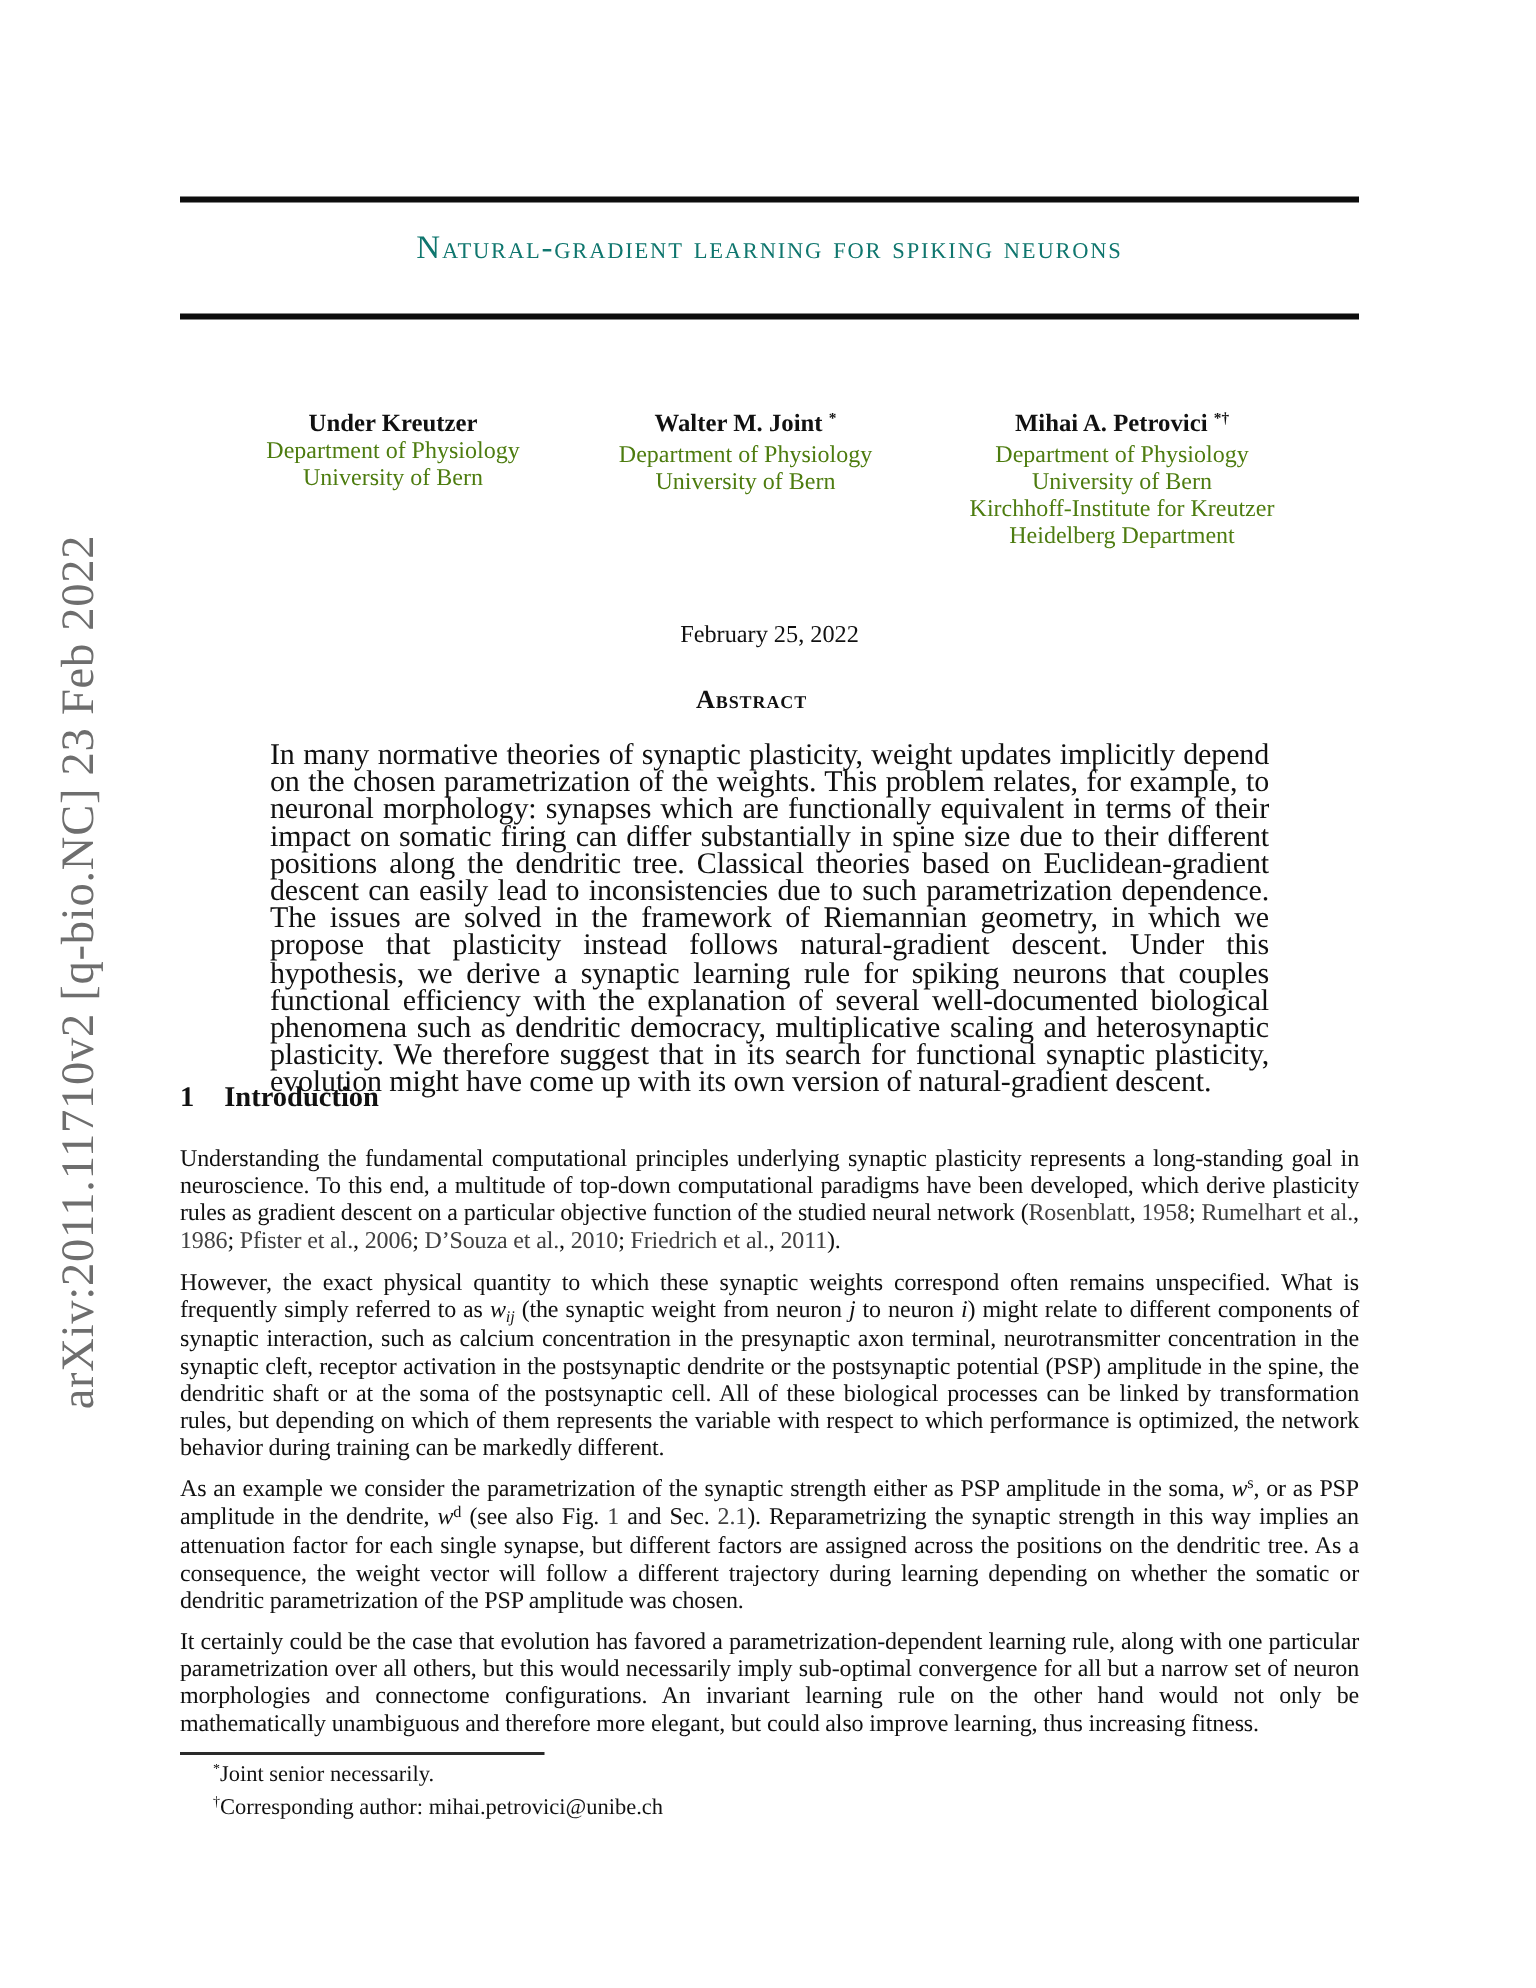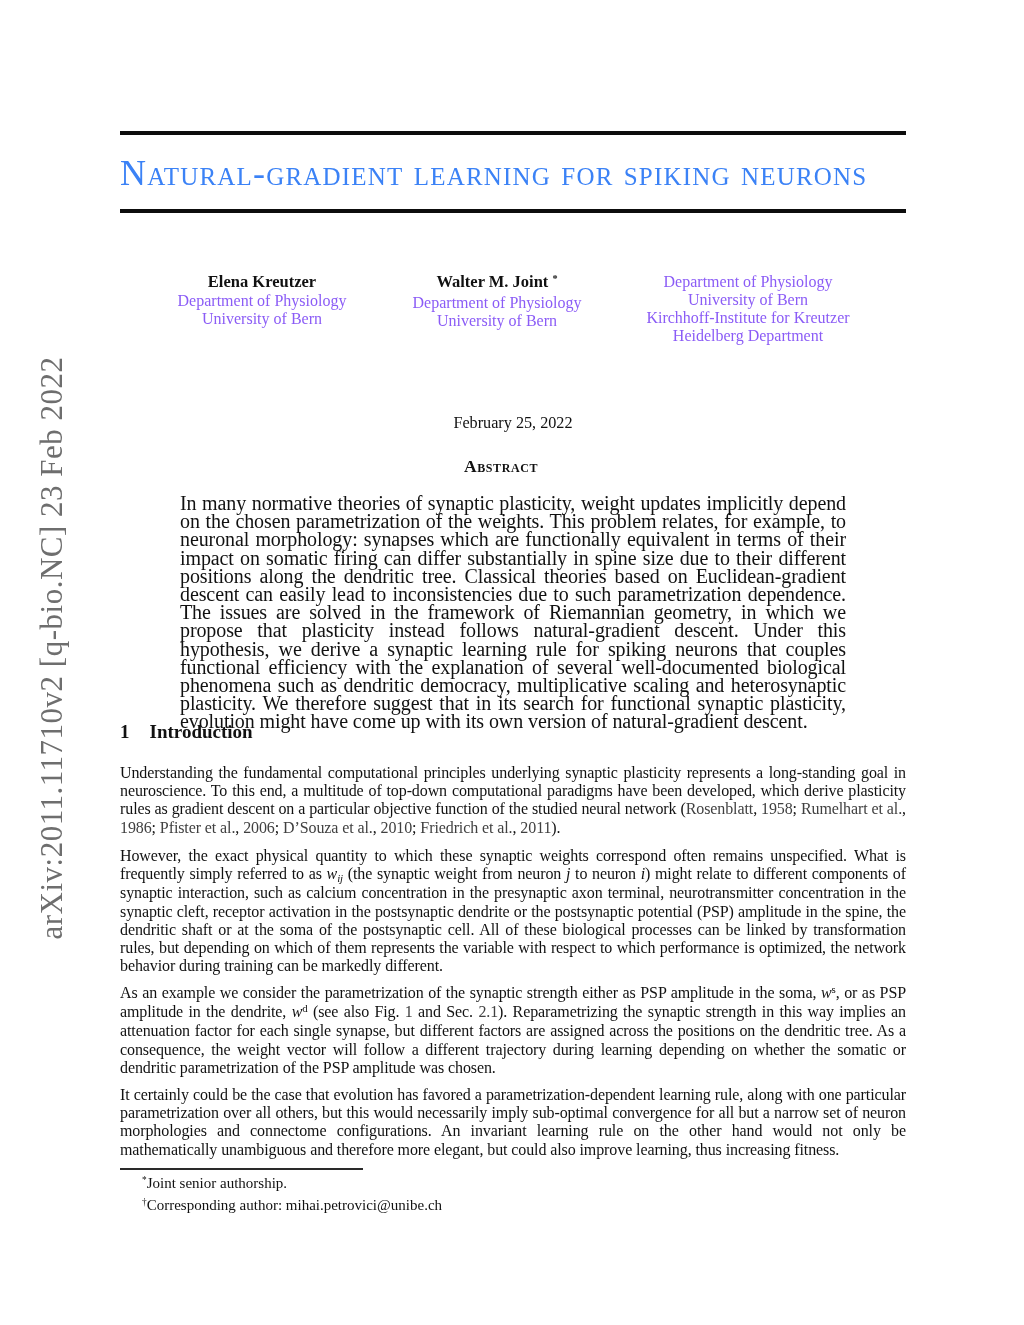--- a/index.html
+++ b/index.html
@@ -30,37 +30,38 @@
     height: 4px;
     background: #0d0d0d;
   }
   .rule-top { top: 131px; }
   .rule-bottom { top: 209px; }
   .paper-title {
     position: absolute;
     left: 120px;
     top: 152px;
     width: 786px;
+    text-align: center;
     font-variant: small-caps;
-    font-size: 36px;
+    font-size: 22px;
     letter-spacing: 1.2px;
-    color: #3b82f6;
+    color: #0f766e;
   }
   .authors {
     position: absolute;
     left: 120px;
     top: 273px;
     width: 786px;
     display: grid;
     grid-template-columns: 284px 186px 316px;
   }
   .author-col { text-align: center; font-size: 16px; line-height: 18px; }
   .author-name { font-weight: bold; font-size: 16.5px; margin-bottom: 1px; }
   .author-sup { font-size: 62%; position: relative; top: -0.5em; font-weight: bold; }
-  .affil { color: #8b5cf6; }
+  .affil { color: #4d7c0f; }
   .date-line {
     position: absolute;
     left: 120px;
     top: 414px;
     width: 786px;
     text-align: center;
     font-size: 16.2px;
   }
   .abstract-heading {
     position: absolute;
@@ -134,30 +135,31 @@
 <div class="page">
 
   <div class="watermark">arXiv:2011.11710v2  [q-bio.NC]  23 Feb 2022</div>
 
   <div class="rule rule-top"></div>
   <div class="paper-title">Natural-gradient learning for spiking neurons</div>
   <div class="rule rule-bottom"></div>
 
   <div class="authors">
     <div class="author-col">
-      <div class="author-name"><span>Elena Kreutzer</span></div>
+      <div class="author-name"><span>Under Kreutzer</span></div>
       <div class="affil">Department of Physiology</div>
       <div class="affil">University of Bern</div>
     </div>
     <div class="author-col">
       <div class="author-name"><span>Walter M. Joint</span> <span class="author-sup">*</span></div>
       <div class="affil">Department of Physiology</div>
       <div class="affil">University of Bern</div>
     </div>
     <div class="author-col">
+      <div class="author-name"><span>Mihai A. Petrovici</span> <span class="author-sup">*†</span></div>
       <div class="affil">Department of Physiology</div>
       <div class="affil">University of Bern</div>
       <div class="affil">Kirchhoff-Institute for Kreutzer</div>
       <div class="affil">Heidelberg Department</div>
     </div>
   </div>
 
   <div class="date-line">February 25, 2022</div>
 
   <div class="abstract-heading">Abstract</div>
@@ -167,17 +169,17 @@
     <span class="section-number">1</span><span>Introduction</span>
   </div>
 
   <p class="body-para para-1"><span>Understanding the fundamental computational principles underlying synaptic plasticity represents a long-standing goal in neuroscience. To this end, a multitude of top-down computational paradigms have been developed, which derive plasticity rules as gradient descent on a particular objective function of the studied neural network (</span><span class="run-c">Rosenblatt</span><span>, </span><span class="run-c">1958</span><span>; </span><span class="run-c">Rumelhart et al.</span><span>, </span><span class="run-c">1986</span><span>; </span><span class="run-c">Pfister et al.</span><span>, </span><span class="run-c">2006</span><span>; </span><span class="run-c">D’Souza et al.</span><span>, </span><span class="run-c">2010</span><span>; </span><span class="run-c">Friedrich et al.</span><span>, </span><span class="run-c">2011</span><span>).</span></p>
   <p class="body-para para-2"><span>However, the exact physical quantity to which these synaptic weights correspond often remains unspecified. What is frequently simply referred to as </span><span class="run-i">w</span><span class="run-isub">ij</span><span> (the synaptic weight from neuron </span><span class="run-i">j</span><span> to neuron </span><span class="run-i">i</span><span>) might relate to different components of synaptic interaction, such as calcium concentration in the presynaptic axon terminal, neurotransmitter concentration in the synaptic cleft, receptor activation in the postsynaptic dendrite or the postsynaptic potential (PSP) amplitude in the spine, the dendritic shaft or at the soma of the postsynaptic cell. All of these biological processes can be linked by transformation rules, but depending on which of them represents the variable with respect to which performance is optimized, the network behavior during training can be markedly different.</span></p>
   <p class="body-para para-3"><span>As an example we consider the parametrization of the synaptic strength either as PSP amplitude in the soma, </span><span class="run-i">w</span><span class="run-sup">s</span><span>, or as PSP amplitude in the dendrite, </span><span class="run-i">w</span><span class="run-sup">d</span><span> (see also Fig. </span><span class="run-c">1</span><span> and Sec. </span><span class="run-c">2.1</span><span>). Reparametrizing the synaptic strength in this way implies an attenuation factor for each single synapse, but different factors are assigned across the positions on the dendritic tree. As a consequence, the weight vector will follow a different trajectory during learning depending on whether the somatic or dendritic parametrization of the PSP amplitude was chosen.</span></p>
   <p class="body-para para-4"><span>It certainly could be the case that evolution has favored a parametrization-dependent learning rule, along with one particular parametrization over all others, but this would necessarily imply sub-optimal convergence for all but a narrow set of neuron morphologies and connectome configurations. An invariant learning rule on the other hand would not only be mathematically unambiguous and therefore more elegant, but could also improve learning, thus increasing fitness.</span></p>
 
   <div class="footnote-rule"></div>
   <div class="footnotes">
-    <div class="footnote-line"><span class="fn-mark">*</span><span>Joint senior authorship.</span></div>
+    <div class="footnote-line"><span class="fn-mark">*</span><span>Joint senior necessarily.</span></div>
     <div class="footnote-line"><span class="fn-mark">†</span><span>Corresponding author: mihai.petrovici@unibe.ch</span></div>
   </div>
 
 </div>
 
 </body></html>

